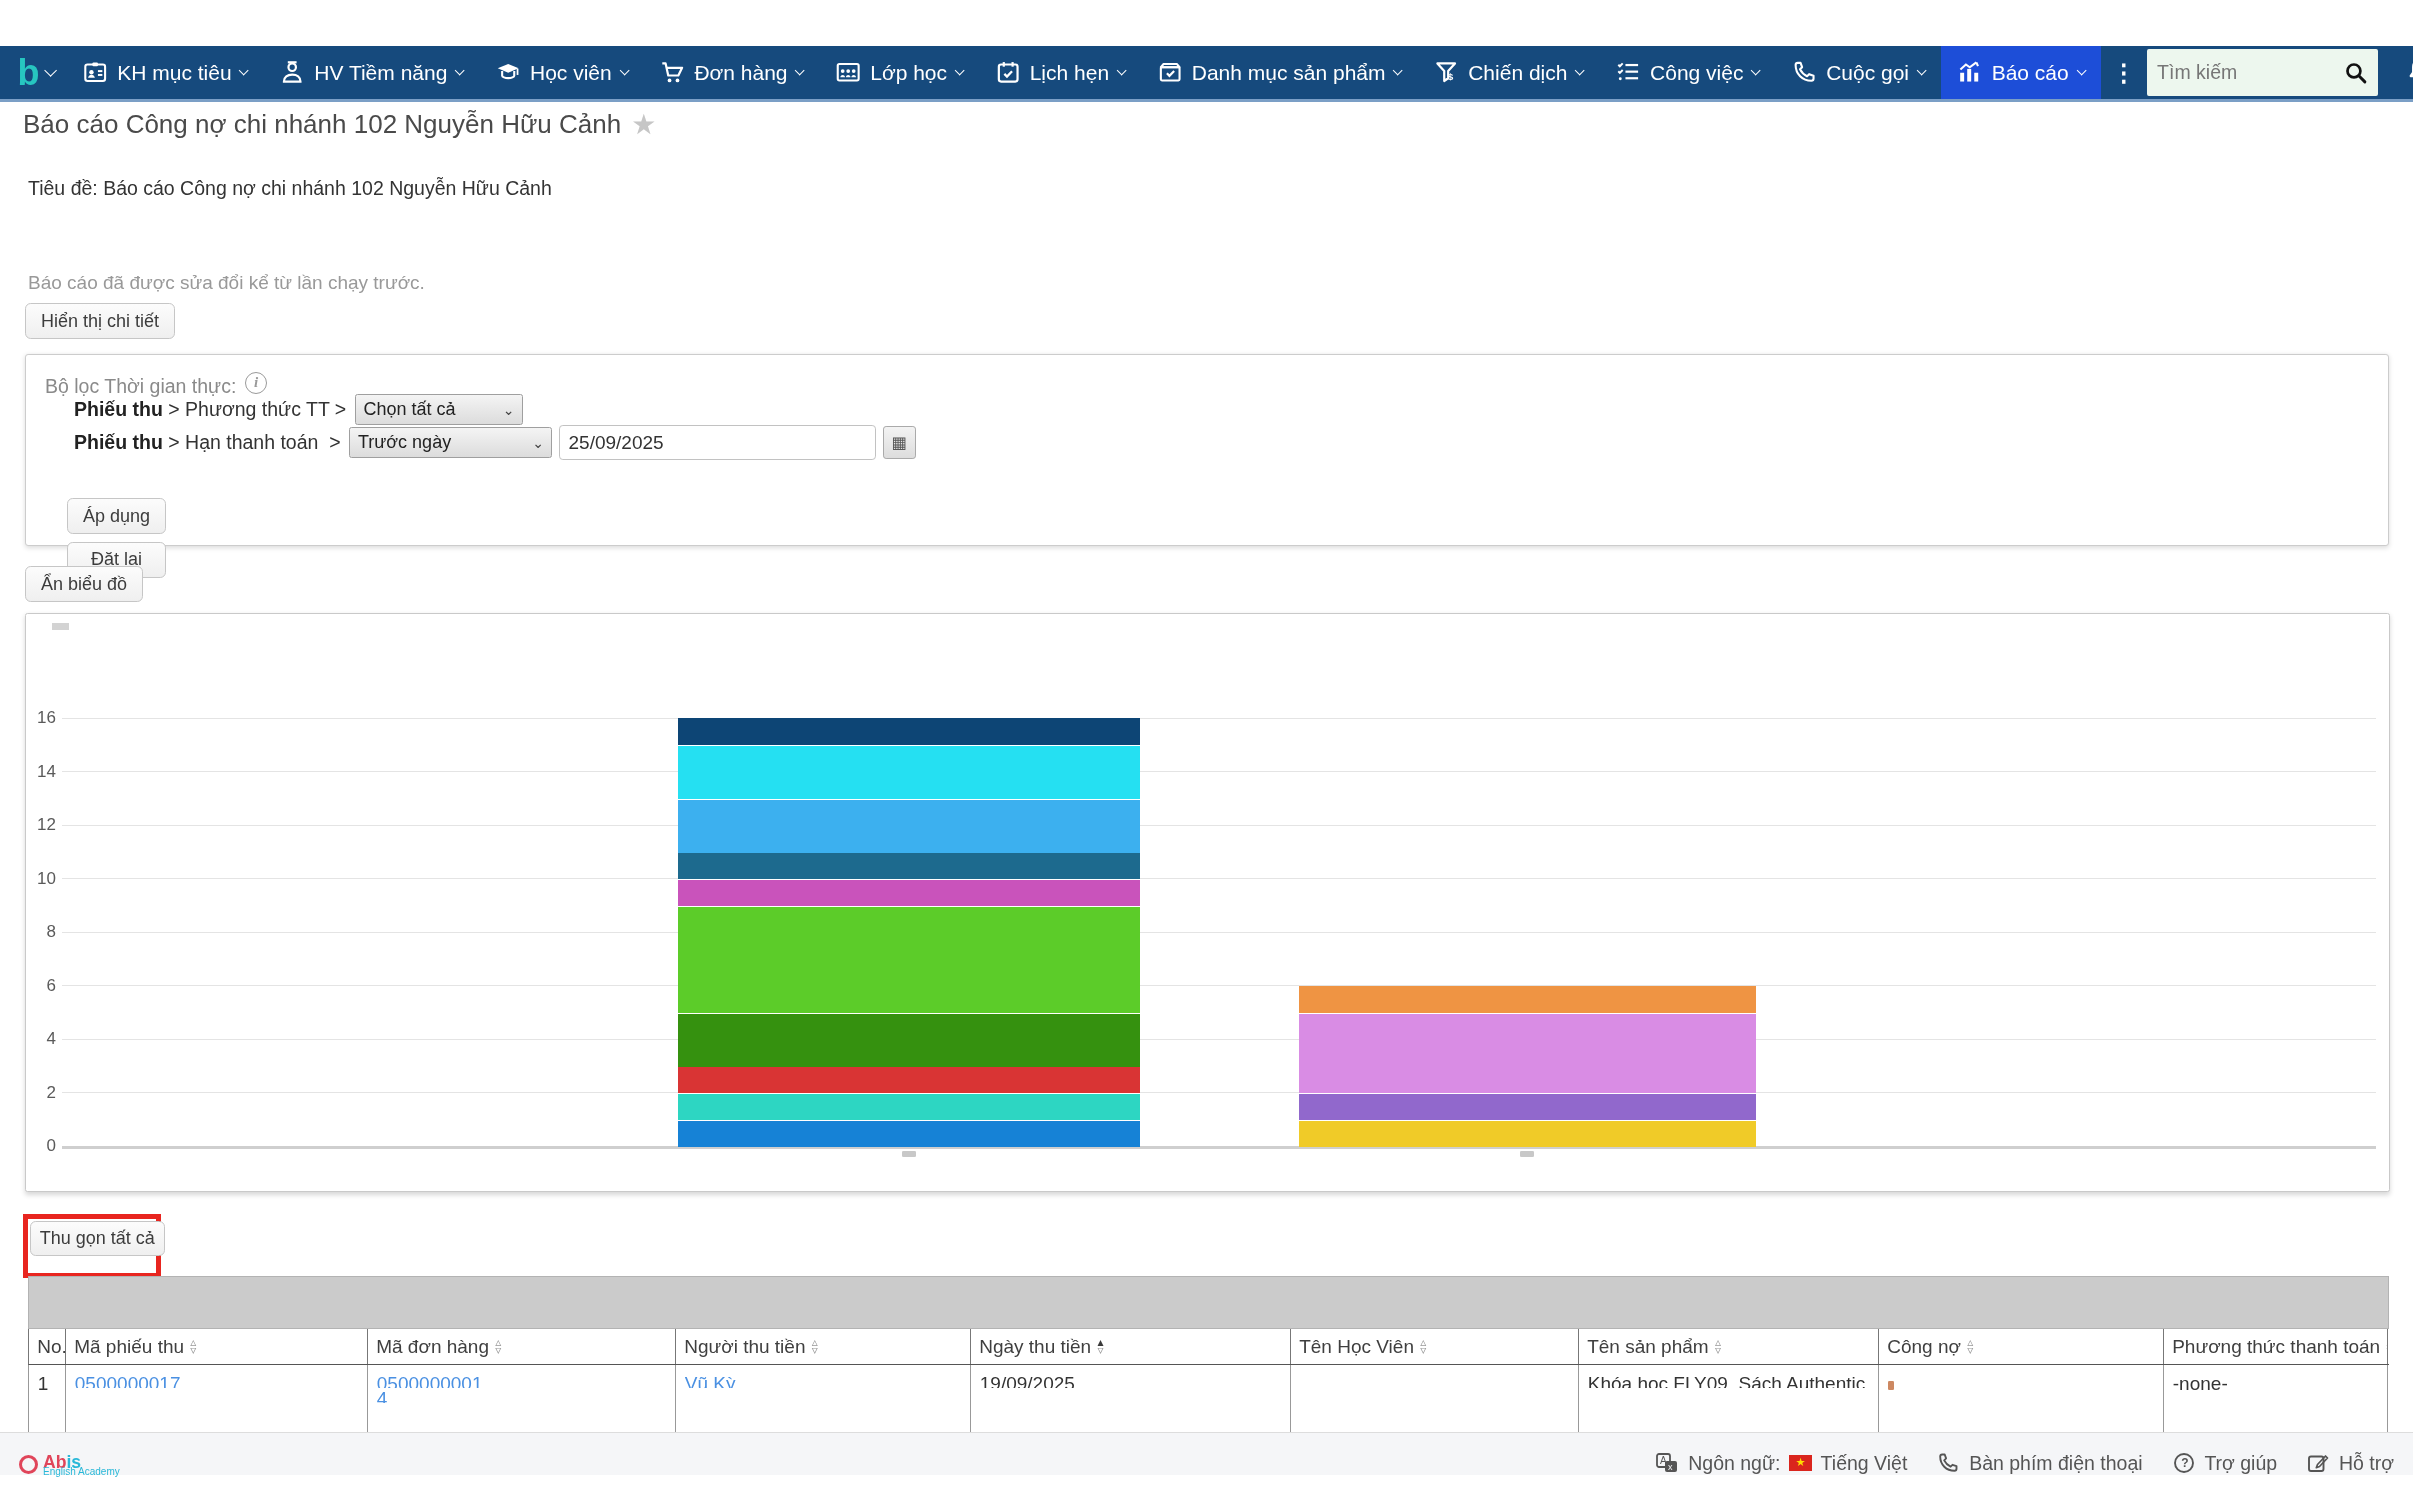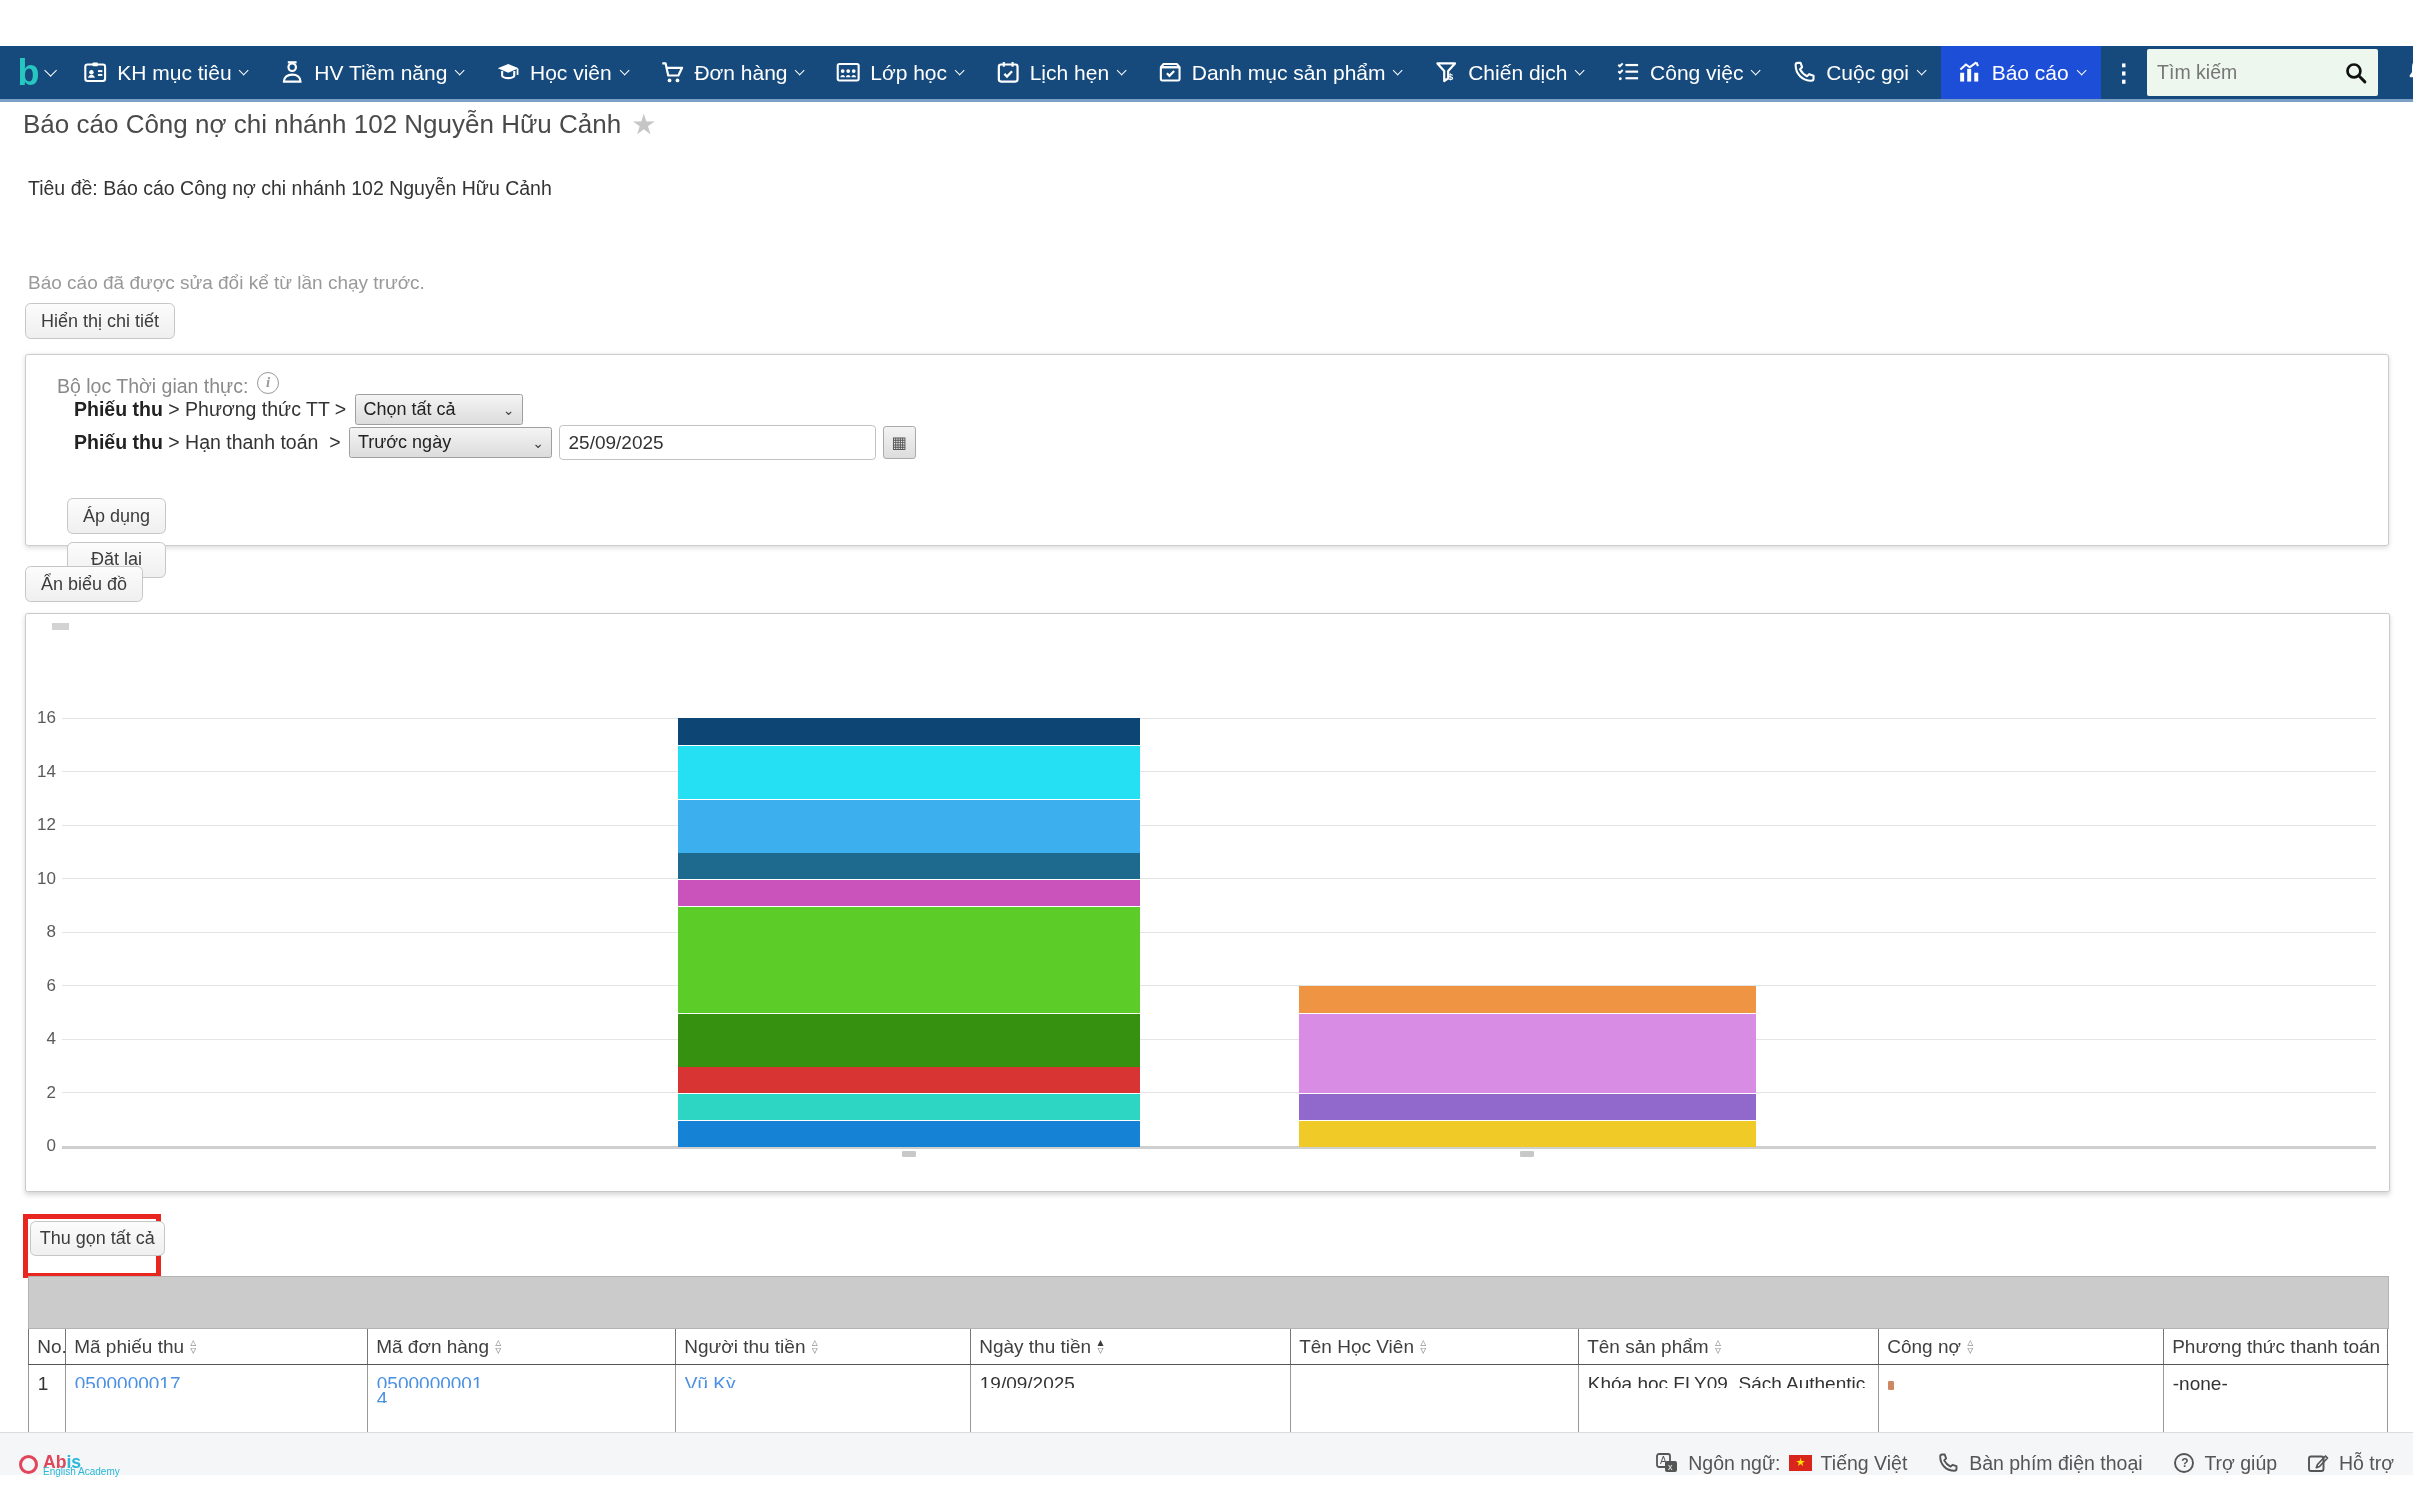--- a/index.html
+++ b/index.html
@@ -31,21 +31,21 @@
   .toolbar{position:absolute;left:25px;top:204px;display:flex;gap:8.2px;}
   .btn{display:inline-flex;align-items:center;justify-content:center;height:36px;padding:0 15px;
        background:linear-gradient(#fcfcfc,#efefef);border:1.3px solid #c6c6c6;border-radius:5.7px;
        font-size:18px;color:#3c3c3c;cursor:pointer;white-space:nowrap;}
   .btn.link-btn{color:#4a90e2;text-decoration:underline;}
   .notice{position:absolute;left:28px;top:272px;font-size:19px;color:#999;}
   .show-details{position:absolute;left:25px;top:303px;}
   
   .filter-panel{position:absolute;left:25px;top:354px;width:2362px;height:190px;background:#fff;
                 border:1.3px solid #ccc;border-radius:3.1px;box-shadow:0 1.9px 5px rgba(0,0,0,.14);}
-  .filter-title{position:absolute;left:31px;top:20px;font-size:19.5px;color:#8a8a8a;display:flex;gap:8.8px;align-items:center;}
+  .filter-title{position:absolute;left:19px;top:20px;font-size:19.5px;color:#8a8a8a;display:flex;gap:8.8px;align-items:center;}
   .info-ic{width:20px;height:20px;border:1.3px solid #9a9a9a;border-radius:50%;color:#9a9a9a;
            font-family:"Liberation Serif",serif;font-style:italic;font-weight:bold;font-size:15px;
            display:flex;align-items:center;justify-content:center;margin-top:-7.5px;}
   .frow{position:absolute;left:48px;display:flex;align-items:center;font-size:19.5px;color:#333;}
   .frow b{color:#222;}
   .sel{display:inline-flex;align-items:center;justify-content:space-between;height:29px;
        background:linear-gradient(#f4f4f4,#dcdcdc);border:1.3px solid #9f9f9f;border-radius:2.5px;
        padding:0 7.5px;font-size:18px;color:#222;gap:11.3px;}
   .sel .arr{font-size:14px;color:#444;}
   .date-input{height:33px;width:298px;border:1.3px solid #c2c2c2;border-radius:3.8px;background:#fff;

